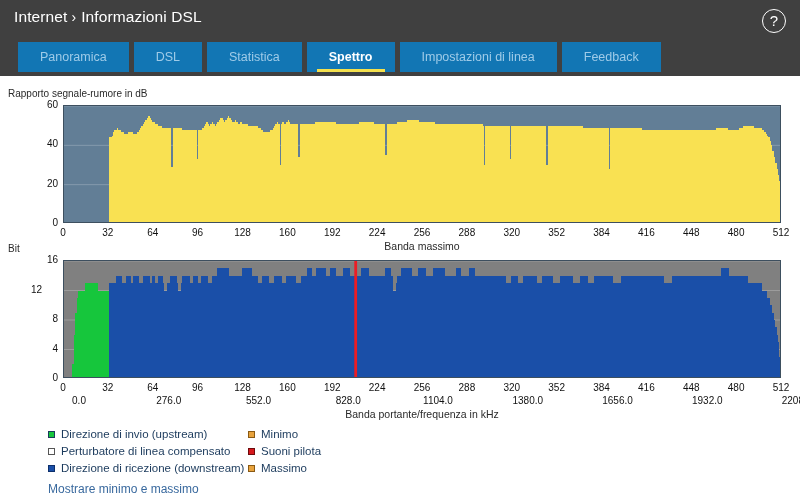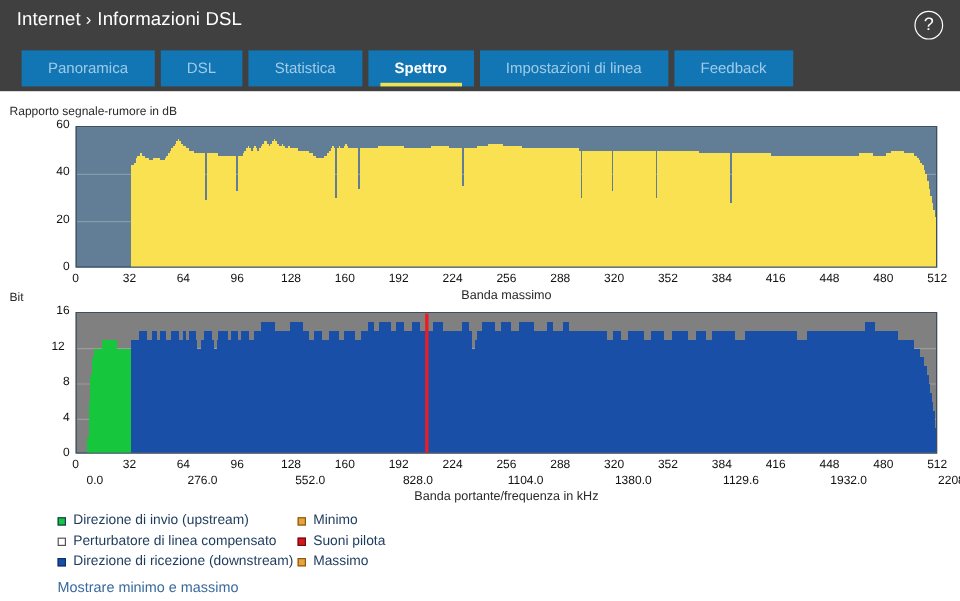--- a/index.html
+++ b/index.html
@@ -228,21 +228,21 @@
           <line x1="0" x2="718" y1="29.5" y2="29.5" stroke="#ffffff" stroke-opacity="0.22" stroke-width="1"></line>
           <line x1="0" x2="718" y1="0" y2="0" stroke="#ffffff" stroke-opacity="0.22" stroke-width="1"></line>
           <path d="M8.41,118 L8.41,103.25 L9.82,103.25 L9.82,73.75 L11.22,73.75 L11.22,51.63 L12.62,51.63 L12.62,36.88 L14.02,36.88 L14.02,29.50 L15.43,29.50 L15.43,29.50 L16.83,29.50 L16.83,29.50 L18.23,29.50 L18.23,29.50 L19.63,29.50 L19.63,29.50 L21.04,29.50 L21.04,22.13 L22.44,22.13 L22.44,22.13 L23.84,22.13 L23.84,22.13 L25.24,22.13 L25.24,22.13 L26.64,22.13 L26.64,22.13 L28.05,22.13 L28.05,22.13 L29.45,22.13 L29.45,22.13 L30.85,22.13 L30.85,22.13 L32.25,22.13 L32.25,22.13 L33.66,22.13 L33.66,29.50 L35.06,29.50 L35.06,29.50 L36.46,29.50 L36.46,29.50 L37.86,29.50 L37.86,29.50 L39.27,29.50 L39.27,29.50 L40.67,29.50 L40.67,29.50 L42.07,29.50 L42.07,29.50 L43.47,29.50 L43.47,29.50 L44.88,29.50 L44.88,118 Z" fill="#16C63C" shape-rendering="crispEdges"></path>
           <path d="M44.88,118 L44.88,22.13 L46.23,22.13 L46.23,22.13 L47.58,22.13 L47.58,22.13 L48.94,22.13 L48.94,22.13 L50.29,22.13 L50.29,22.13 L51.65,22.13 L51.65,14.75 L53.00,14.75 L53.00,14.75 L54.35,14.75 L54.35,14.75 L55.71,14.75 L55.71,14.75 L57.06,14.75 L57.06,14.75 L58.42,14.75 L58.42,22.13 L59.77,22.13 L59.77,22.13 L61.13,22.13 L61.13,22.13 L62.48,22.13 L62.48,14.75 L63.83,14.75 L63.83,14.75 L65.19,14.75 L65.19,14.75 L66.54,14.75 L66.54,22.13 L67.90,22.13 L67.90,22.13 L69.25,22.13 L69.25,14.75 L70.61,14.75 L70.61,14.75 L71.96,14.75 L71.96,14.75 L73.31,14.75 L73.31,14.75 L74.67,14.75 L74.67,22.13 L76.02,22.13 L76.02,22.13 L77.38,22.13 L77.38,22.13 L78.73,22.13 L78.73,14.75 L80.09,14.75 L80.09,14.75 L81.44,14.75 L81.44,14.75 L82.79,14.75 L82.79,14.75 L84.15,14.75 L84.15,14.75 L85.50,14.75 L85.50,22.13 L86.86,22.13 L86.86,22.13 L88.21,22.13 L88.21,14.75 L89.57,14.75 L89.57,14.75 L90.92,14.75 L90.92,22.13 L92.27,22.13 L92.27,22.13 L93.63,22.13 L93.63,14.75 L94.98,14.75 L94.98,14.75 L96.34,14.75 L96.34,14.75 L97.69,14.75 L97.69,14.75 L99.05,14.75 L99.05,22.13 L100.40,22.13 L100.40,29.50 L101.75,29.50 L101.75,29.50 L103.11,29.50 L103.11,22.13 L104.46,22.13 L104.46,22.13 L105.82,22.13 L105.82,14.75 L107.17,14.75 L107.17,14.75 L108.53,14.75 L108.53,14.75 L109.88,14.75 L109.88,14.75 L111.23,14.75 L111.23,14.75 L112.59,14.75 L112.59,22.13 L113.94,22.13 L113.94,29.50 L115.30,29.50 L115.30,29.50 L116.65,29.50 L116.65,22.13 L118.01,22.13 L118.01,14.75 L119.36,14.75 L119.36,14.75 L120.71,14.75 L120.71,14.75 L122.07,14.75 L122.07,14.75 L123.42,14.75 L123.42,14.75 L124.78,14.75 L124.78,14.75 L126.13,14.75 L126.13,22.13 L127.49,22.13 L127.49,22.13 L128.84,22.13 L128.84,14.75 L130.19,14.75 L130.19,14.75 L131.55,14.75 L131.55,14.75 L132.90,14.75 L132.90,14.75 L134.26,14.75 L134.26,22.13 L135.61,22.13 L135.61,22.13 L136.97,22.13 L136.97,14.75 L138.32,14.75 L138.32,14.75 L139.67,14.75 L139.67,14.75 L141.03,14.75 L141.03,14.75 L142.38,14.75 L142.38,14.75 L143.74,14.75 L143.74,22.13 L145.09,22.13 L145.09,22.13 L146.45,22.13 L146.45,22.13 L147.80,22.13 L147.80,14.75 L149.15,14.75 L149.15,14.75 L150.51,14.75 L150.51,14.75 L151.86,14.75 L151.86,14.75 L153.22,14.75 L153.22,7.38 L154.57,7.38 L154.57,7.38 L155.93,7.38 L155.93,7.38 L157.28,7.38 L157.28,7.38 L158.63,7.38 L158.63,7.38 L159.99,7.38 L159.99,7.38 L161.34,7.38 L161.34,7.38 L162.70,7.38 L162.70,7.38 L164.05,7.38 L164.05,7.38 L165.41,7.38 L165.41,14.75 L166.76,14.75 L166.76,14.75 L168.11,14.75 L168.11,14.75 L169.47,14.75 L169.47,14.75 L170.82,14.75 L170.82,14.75 L172.18,14.75 L172.18,14.75 L173.53,14.75 L173.53,14.75 L174.89,14.75 L174.89,14.75 L176.24,14.75 L176.24,14.75 L177.59,14.75 L177.59,7.38 L178.95,7.38 L178.95,7.38 L180.30,7.38 L180.30,7.38 L181.66,7.38 L181.66,7.38 L183.01,7.38 L183.01,7.38 L184.37,7.38 L184.37,7.38 L185.72,7.38 L185.72,7.38 L187.07,7.38 L187.07,7.38 L188.43,7.38 L188.43,14.75 L189.78,14.75 L189.78,14.75 L191.14,14.75 L191.14,14.75 L192.49,14.75 L192.49,14.75 L193.85,14.75 L193.85,22.13 L195.20,22.13 L195.20,22.13 L196.55,22.13 L196.55,22.13 L197.91,22.13 L197.91,14.75 L199.26,14.75 L199.26,14.75 L200.62,14.75 L200.62,14.75 L201.97,14.75 L201.97,14.75 L203.33,14.75 L203.33,14.75 L204.68,14.75 L204.68,22.13 L206.03,22.13 L206.03,22.13 L207.39,22.13 L207.39,22.13 L208.74,22.13 L208.74,22.13 L210.10,22.13 L210.10,14.75 L211.45,14.75 L211.45,14.75 L212.81,14.75 L212.81,14.75 L214.16,14.75 L214.16,14.75 L215.51,14.75 L215.51,14.75 L216.87,14.75 L216.87,14.75 L218.22,14.75 L218.22,22.13 L219.58,22.13 L219.58,22.13 L220.93,22.13 L220.93,22.13 L222.29,22.13 L222.29,14.75 L223.64,14.75 L223.64,14.75 L224.99,14.75 L224.99,14.75 L226.35,14.75 L226.35,14.75 L227.70,14.75 L227.70,14.75 L229.06,14.75 L229.06,14.75 L230.41,14.75 L230.41,14.75 L231.77,14.75 L231.77,22.13 L233.12,22.13 L233.12,22.13 L234.47,22.13 L234.47,22.13 L235.83,22.13 L235.83,22.13 L237.18,22.13 L237.18,14.75 L238.54,14.75 L238.54,14.75 L239.89,14.75 L239.89,14.75 L241.25,14.75 L241.25,14.75 L242.60,14.75 L242.60,7.38 L243.95,7.38 L243.95,7.38 L245.31,7.38 L245.31,7.38 L246.66,7.38 L246.66,7.38 L248.02,7.38 L248.02,14.75 L249.37,14.75 L249.37,14.75 L250.73,14.75 L250.73,14.75 L252.08,14.75 L252.08,7.38 L253.43,7.38 L253.43,7.38 L254.79,7.38 L254.79,7.38 L256.14,7.38 L256.14,7.38 L257.50,7.38 L257.50,7.38 L258.85,7.38 L258.85,7.38 L260.21,7.38 L260.21,7.38 L261.56,7.38 L261.56,14.75 L262.91,14.75 L262.91,14.75 L264.27,14.75 L264.27,14.75 L265.62,14.75 L265.62,7.38 L266.98,7.38 L266.98,7.38 L268.33,7.38 L268.33,7.38 L269.69,7.38 L269.69,7.38 L271.04,7.38 L271.04,7.38 L272.39,7.38 L272.39,14.75 L273.75,14.75 L273.75,14.75 L275.10,14.75 L275.10,14.75 L276.46,14.75 L276.46,14.75 L277.81,14.75 L277.81,14.75 L279.17,14.75 L279.17,7.38 L280.52,7.38 L280.52,7.38 L281.87,7.38 L281.87,7.38 L283.23,7.38 L283.23,7.38 L284.58,7.38 L284.58,7.38 L285.94,7.38 L285.94,14.75 L287.29,14.75 L287.29,14.75 L288.65,14.75 L288.65,14.75 L290.00,14.75 L290.00,14.75 L291.35,14.75 L291.35,14.75 L292.71,14.75 L292.71,14.75 L294.06,14.75 L294.06,14.75 L295.42,14.75 L295.42,14.75 L296.77,14.75 L296.77,7.38 L298.13,7.38 L298.13,7.38 L299.48,7.38 L299.48,7.38 L300.83,7.38 L300.83,7.38 L302.19,7.38 L302.19,7.38 L303.54,7.38 L303.54,7.38 L304.90,7.38 L304.90,14.75 L306.25,14.75 L306.25,14.75 L307.61,14.75 L307.61,14.75 L308.96,14.75 L308.96,14.75 L310.31,14.75 L310.31,14.75 L311.67,14.75 L311.67,14.75 L313.02,14.75 L313.02,14.75 L314.38,14.75 L314.38,14.75 L315.73,14.75 L315.73,14.75 L317.09,14.75 L317.09,14.75 L318.44,14.75 L318.44,14.75 L319.79,14.75 L319.79,14.75 L321.15,14.75 L321.15,7.38 L322.50,7.38 L322.50,7.38 L323.86,7.38 L323.86,7.38 L325.21,7.38 L325.21,7.38 L326.57,7.38 L326.57,14.75 L327.92,14.75 L327.92,14.75 L329.27,14.75 L329.27,29.50 L330.63,29.50 L330.63,29.50 L331.98,29.50 L331.98,22.13 L333.34,22.13 L333.34,14.75 L334.69,14.75 L334.69,14.75 L336.05,14.75 L336.05,14.75 L337.40,14.75 L337.40,7.38 L338.75,7.38 L338.75,7.38 L340.11,7.38 L340.11,7.38 L341.46,7.38 L341.46,7.38 L342.82,7.38 L342.82,7.38 L344.17,7.38 L344.17,7.38 L345.53,7.38 L345.53,7.38 L346.88,7.38 L346.88,7.38 L348.23,7.38 L348.23,14.75 L349.59,14.75 L349.59,14.75 L350.94,14.75 L350.94,14.75 L352.30,14.75 L352.30,14.75 L353.65,14.75 L353.65,7.38 L355.01,7.38 L355.01,7.38 L356.36,7.38 L356.36,7.38 L357.71,7.38 L357.71,7.38 L359.07,7.38 L359.07,7.38 L360.42,7.38 L360.42,7.38 L361.78,7.38 L361.78,14.75 L363.13,14.75 L363.13,14.75 L364.48,14.75 L364.48,14.75 L365.84,14.75 L365.84,14.75 L367.19,14.75 L367.19,14.75 L368.55,14.75 L368.55,7.38 L369.90,7.38 L369.90,7.38 L371.26,7.38 L371.26,7.38 L372.61,7.38 L372.61,7.38 L373.96,7.38 L373.96,7.38 L375.32,7.38 L375.32,7.38 L376.67,7.38 L376.67,7.38 L378.03,7.38 L378.03,7.38 L379.38,7.38 L379.38,7.38 L380.74,7.38 L380.74,14.75 L382.09,14.75 L382.09,14.75 L383.44,14.75 L383.44,14.75 L384.80,14.75 L384.80,14.75 L386.15,14.75 L386.15,14.75 L387.51,14.75 L387.51,14.75 L388.86,14.75 L388.86,14.75 L390.22,14.75 L390.22,14.75 L391.57,14.75 L391.57,7.38 L392.92,7.38 L392.92,7.38 L394.28,7.38 L394.28,7.38 L395.63,7.38 L395.63,7.38 L396.99,7.38 L396.99,14.75 L398.34,14.75 L398.34,14.75 L399.70,14.75 L399.70,14.75 L401.05,14.75 L401.05,14.75 L402.40,14.75 L402.40,14.75 L403.76,14.75 L403.76,14.75 L405.11,14.75 L405.11,7.38 L406.47,7.38 L406.47,7.38 L407.82,7.38 L407.82,7.38 L409.18,7.38 L409.18,7.38 L410.53,7.38 L410.53,14.75 L411.88,14.75 L411.88,14.75 L413.24,14.75 L413.24,14.75 L414.59,14.75 L414.59,14.75 L415.95,14.75 L415.95,14.75 L417.30,14.75 L417.30,14.75 L418.66,14.75 L418.66,14.75 L420.01,14.75 L420.01,14.75 L421.36,14.75 L421.36,14.75 L422.72,14.75 L422.72,14.75 L424.07,14.75 L424.07,14.75 L425.43,14.75 L425.43,14.75 L426.78,14.75 L426.78,14.75 L428.14,14.75 L428.14,14.75 L429.49,14.75 L429.49,14.75 L430.84,14.75 L430.84,14.75 L432.20,14.75 L432.20,14.75 L433.55,14.75 L433.55,14.75 L434.91,14.75 L434.91,14.75 L436.26,14.75 L436.26,14.75 L437.62,14.75 L437.62,14.75 L438.97,14.75 L438.97,14.75 L440.32,14.75 L440.32,14.75 L441.68,14.75 L441.68,22.13 L443.03,22.13 L443.03,22.13 L444.39,22.13 L444.39,22.13 L445.74,22.13 L445.74,22.13 L447.10,22.13 L447.10,14.75 L448.45,14.75 L448.45,14.75 L449.80,14.75 L449.80,14.75 L451.16,14.75 L451.16,14.75 L452.51,14.75 L452.51,14.75 L453.87,14.75 L453.87,22.13 L455.22,22.13 L455.22,22.13 L456.58,22.13 L456.58,22.13 L457.93,22.13 L457.93,22.13 L459.28,22.13 L459.28,14.75 L460.64,14.75 L460.64,14.75 L461.99,14.75 L461.99,14.75 L463.35,14.75 L463.35,14.75 L464.70,14.75 L464.70,14.75 L466.06,14.75 L466.06,14.75 L467.41,14.75 L467.41,14.75 L468.76,14.75 L468.76,14.75 L470.12,14.75 L470.12,14.75 L471.47,14.75 L471.47,14.75 L472.83,14.75 L472.83,22.13 L474.18,22.13 L474.18,22.13 L475.54,22.13 L475.54,22.13 L476.89,22.13 L476.89,22.13 L478.24,22.13 L478.24,14.75 L479.60,14.75 L479.60,14.75 L480.95,14.75 L480.95,14.75 L482.31,14.75 L482.31,14.75 L483.66,14.75 L483.66,14.75 L485.02,14.75 L485.02,14.75 L486.37,14.75 L486.37,14.75 L487.72,14.75 L487.72,14.75 L489.08,14.75 L489.08,22.13 L490.43,22.13 L490.43,22.13 L491.79,22.13 L491.79,22.13 L493.14,22.13 L493.14,22.13 L494.50,22.13 L494.50,22.13 L495.85,22.13 L495.85,14.75 L497.20,14.75 L497.20,14.75 L498.56,14.75 L498.56,14.75 L499.91,14.75 L499.91,14.75 L501.27,14.75 L501.27,14.75 L502.62,14.75 L502.62,14.75 L503.98,14.75 L503.98,14.75 L505.33,14.75 L505.33,14.75 L506.68,14.75 L506.68,14.75 L508.04,14.75 L508.04,14.75 L509.39,14.75 L509.39,22.13 L510.75,22.13 L510.75,22.13 L512.10,22.13 L512.10,22.13 L513.46,22.13 L513.46,22.13 L514.81,22.13 L514.81,22.13 L516.16,22.13 L516.16,14.75 L517.52,14.75 L517.52,14.75 L518.87,14.75 L518.87,14.75 L520.23,14.75 L520.23,14.75 L521.58,14.75 L521.58,14.75 L522.94,14.75 L522.94,14.75 L524.29,14.75 L524.29,22.13 L525.64,22.13 L525.64,22.13 L527.00,22.13 L527.00,22.13 L528.35,22.13 L528.35,22.13 L529.71,22.13 L529.71,14.75 L531.06,14.75 L531.06,14.75 L532.42,14.75 L532.42,14.75 L533.77,14.75 L533.77,14.75 L535.12,14.75 L535.12,14.75 L536.48,14.75 L536.48,14.75 L537.83,14.75 L537.83,14.75 L539.19,14.75 L539.19,14.75 L540.54,14.75 L540.54,14.75 L541.90,14.75 L541.90,14.75 L543.25,14.75 L543.25,14.75 L544.60,14.75 L544.60,14.75 L545.96,14.75 L545.96,14.75 L547.31,14.75 L547.31,14.75 L548.67,14.75 L548.67,22.13 L550.02,22.13 L550.02,22.13 L551.38,22.13 L551.38,22.13 L552.73,22.13 L552.73,22.13 L554.08,22.13 L554.08,22.13 L555.44,22.13 L555.44,22.13 L556.79,22.13 L556.79,14.75 L558.15,14.75 L558.15,14.75 L559.50,14.75 L559.50,14.75 L560.86,14.75 L560.86,14.75 L562.21,14.75 L562.21,14.75 L563.56,14.75 L563.56,14.75 L564.92,14.75 L564.92,14.75 L566.27,14.75 L566.27,14.75 L567.63,14.75 L567.63,14.75 L568.98,14.75 L568.98,14.75 L570.34,14.75 L570.34,14.75 L571.69,14.75 L571.69,14.75 L573.04,14.75 L573.04,14.75 L574.40,14.75 L574.40,14.75 L575.75,14.75 L575.75,14.75 L577.11,14.75 L577.11,14.75 L578.46,14.75 L578.46,14.75 L579.82,14.75 L579.82,14.75 L581.17,14.75 L581.17,14.75 L582.52,14.75 L582.52,14.75 L583.88,14.75 L583.88,14.75 L585.23,14.75 L585.23,14.75 L586.59,14.75 L586.59,14.75 L587.94,14.75 L587.94,14.75 L589.30,14.75 L589.30,14.75 L590.65,14.75 L590.65,14.75 L592.00,14.75 L592.00,14.75 L593.36,14.75 L593.36,14.75 L594.71,14.75 L594.71,14.75 L596.07,14.75 L596.07,14.75 L597.42,14.75 L597.42,14.75 L598.78,14.75 L598.78,14.75 L600.13,14.75 L600.13,22.13 L601.48,22.13 L601.48,22.13 L602.84,22.13 L602.84,22.13 L604.19,22.13 L604.19,22.13 L605.55,22.13 L605.55,22.13 L606.90,22.13 L606.90,22.13 L608.26,22.13 L608.26,14.75 L609.61,14.75 L609.61,14.75 L610.96,14.75 L610.96,14.75 L612.32,14.75 L612.32,14.75 L613.67,14.75 L613.67,14.75 L615.03,14.75 L615.03,14.75 L616.38,14.75 L616.38,14.75 L617.74,14.75 L617.74,14.75 L619.09,14.75 L619.09,14.75 L620.44,14.75 L620.44,14.75 L621.80,14.75 L621.80,14.75 L623.15,14.75 L623.15,14.75 L624.51,14.75 L624.51,14.75 L625.86,14.75 L625.86,14.75 L627.22,14.75 L627.22,14.75 L628.57,14.75 L628.57,14.75 L629.92,14.75 L629.92,14.75 L631.28,14.75 L631.28,14.75 L632.63,14.75 L632.63,14.75 L633.99,14.75 L633.99,14.75 L635.34,14.75 L635.34,14.75 L636.70,14.75 L636.70,14.75 L638.05,14.75 L638.05,14.75 L639.40,14.75 L639.40,14.75 L640.76,14.75 L640.76,14.75 L642.11,14.75 L642.11,14.75 L643.47,14.75 L643.47,14.75 L644.82,14.75 L644.82,14.75 L646.18,14.75 L646.18,14.75 L647.53,14.75 L647.53,14.75 L648.88,14.75 L648.88,14.75 L650.24,14.75 L650.24,14.75 L651.59,14.75 L651.59,14.75 L652.95,14.75 L652.95,14.75 L654.30,14.75 L654.30,14.75 L655.66,14.75 L655.66,14.75 L657.01,14.75 L657.01,7.38 L658.36,7.38 L658.36,7.38 L659.72,7.38 L659.72,7.38 L661.07,7.38 L661.07,7.38 L662.43,7.38 L662.43,7.38 L663.78,7.38 L663.78,7.38 L665.14,7.38 L665.14,14.75 L666.49,14.75 L666.49,14.75 L667.84,14.75 L667.84,14.75 L669.20,14.75 L669.20,14.75 L670.55,14.75 L670.55,14.75 L671.91,14.75 L671.91,14.75 L673.26,14.75 L673.26,14.75 L674.61,14.75 L674.61,14.75 L675.97,14.75 L675.97,14.75 L677.32,14.75 L677.32,14.75 L678.68,14.75 L678.68,14.75 L680.03,14.75 L680.03,14.75 L681.39,14.75 L681.39,14.75 L682.74,14.75 L682.74,14.75 L684.09,14.75 L684.09,22.13 L685.45,22.13 L685.45,22.13 L686.80,22.13 L686.80,22.13 L688.16,22.13 L688.16,22.13 L689.51,22.13 L689.51,22.13 L690.87,22.13 L690.87,22.13 L692.22,22.13 L692.22,22.13 L693.57,22.13 L693.57,22.13 L694.93,22.13 L694.93,22.13 L696.28,22.13 L696.28,22.13 L697.64,22.13 L697.64,29.50 L698.99,29.50 L698.99,29.50 L700.35,29.50 L700.35,29.50 L701.70,29.50 L701.70,29.50 L703.05,29.50 L703.05,36.88 L704.41,36.88 L704.41,36.88 L705.76,36.88 L705.76,44.25 L707.12,44.25 L707.12,44.25 L708.47,44.25 L708.47,51.63 L709.83,51.63 L709.83,59.00 L711.18,59.00 L711.18,66.38 L712.53,66.38 L712.53,73.75 L713.89,73.75 L713.89,81.13 L715.24,81.13 L715.24,95.88 L716.60,95.88 L716.60,118 Z" fill="#1A4FA8" shape-rendering="crispEdges"></path>
           <rect x="290.29" y="0" width="2.8" height="118" fill="#EC1C24"></rect>
         </svg>
       </div>
       <div class="ytick" style="left: 32px; top: 129px;">0</div>
       <div class="ytick" style="left: 32px; top: 99.5px;">4</div>
       <div class="ytick" style="left: 32px; top: 70px;">8</div>
-      <div class="ytick" style="left: 28px; top: 40.5px;">12</div>
+      <div class="ytick" style="left: 16px; top: 40.5px;">12</div>
       <div class="ytick" style="left: 32px; top: 11px;">16</div>
       <div class="xtick" style="left: 63px; top: 139px;">0</div>
       <div class="xtick" style="left: 107.875px; top: 139px;">32</div>
       <div class="xtick" style="left: 152.75px; top: 139px;">64</div>
       <div class="xtick" style="left: 197.625px; top: 139px;">96</div>
       <div class="xtick" style="left: 242.5px; top: 139px;">128</div>
       <div class="xtick" style="left: 287.375px; top: 139px;">160</div>
       <div class="xtick" style="left: 332.25px; top: 139px;">192</div>
       <div class="xtick" style="left: 377.125px; top: 139px;">224</div>
       <div class="xtick" style="left: 422px; top: 139px;">256</div>
@@ -253,21 +253,21 @@
       <div class="xtick" style="left: 646.375px; top: 139px;">416</div>
       <div class="xtick" style="left: 691.25px; top: 139px;">448</div>
       <div class="xtick" style="left: 736.125px; top: 139px;">480</div>
       <div class="xtick" style="left: 781px; top: 139px;">512</div>
       <div class="xtick2" style="left: 63px; top: 152px;">0.0</div>
       <div class="xtick2" style="left: 152.75px; top: 152px;">276.0</div>
       <div class="xtick2" style="left: 242.5px; top: 152px;">552.0</div>
       <div class="xtick2" style="left: 332.25px; top: 152px;">828.0</div>
       <div class="xtick2" style="left: 422px; top: 152px;">1104.0</div>
       <div class="xtick2" style="left: 511.75px; top: 152px;">1380.0</div>
-      <div class="xtick2" style="left: 601.5px; top: 152px;">1129.6</div>
+      <div class="xtick2" style="left: 601.5px; top: 152px;">1656.0</div>
       <div class="xtick2" style="left: 691.25px; top: 152px;">1932.0</div>
       <div class="xtick2" style="left: 781px; top: 152px;">2208.0</div>
       <div class="xlabel" style="left: 422px; top: 165px;">Banda portante/frequenza in kHz</div>
     </div>
 
   <div class="legend">
     <div class="legend-col" id="legend-left" style="left:0;">
         <div class="legend-item">
           <span class="sw" style="background: rgb(22, 198, 60); border: 1px solid rgb(27, 58, 92);"></span>
           <span class="legend-label">Direzione di invio (upstream)</span>

